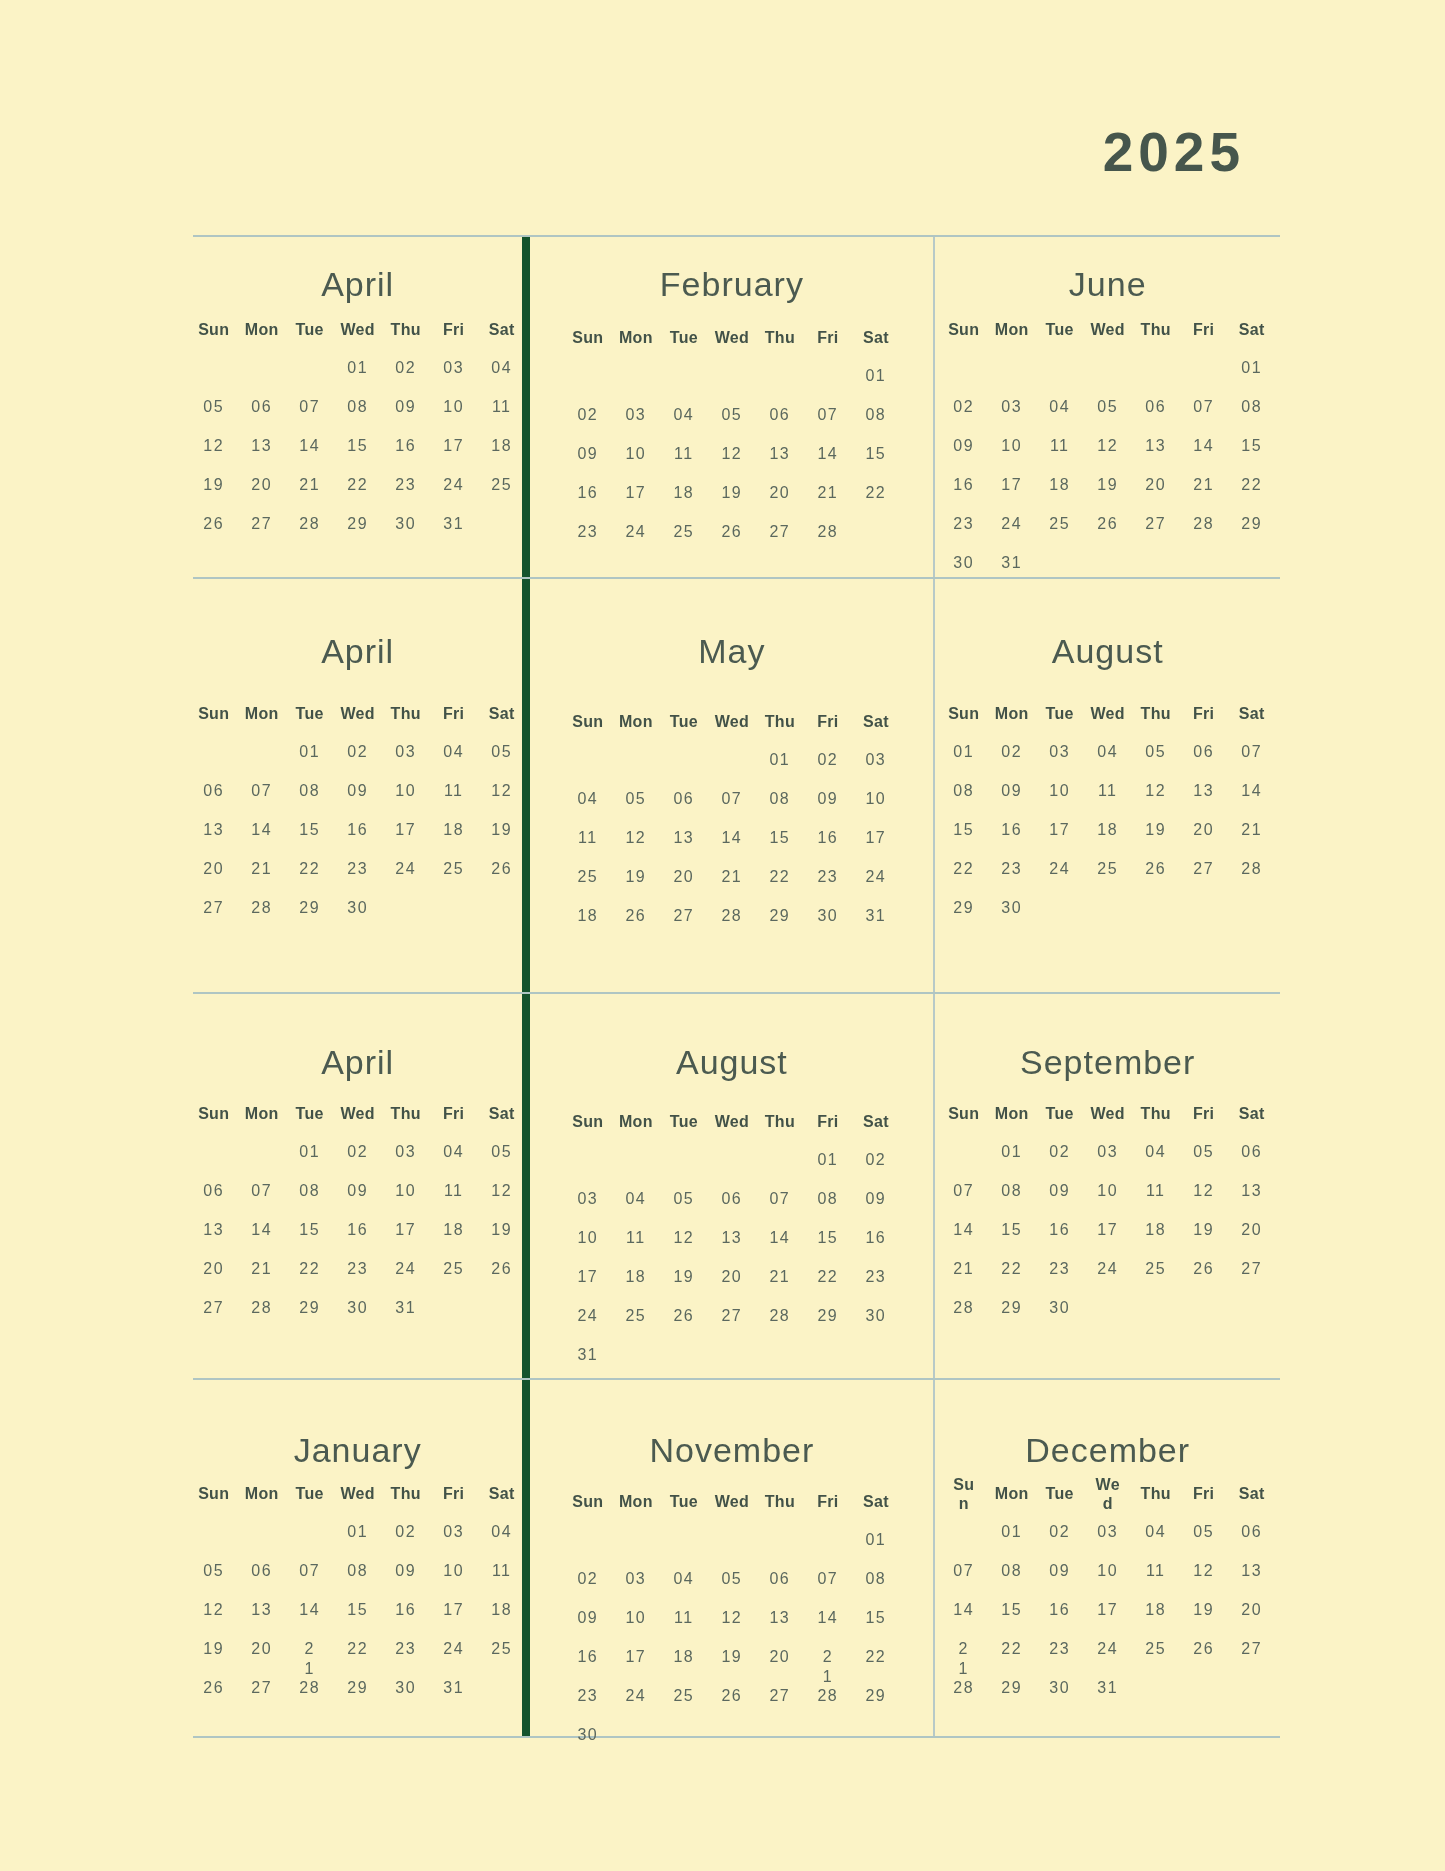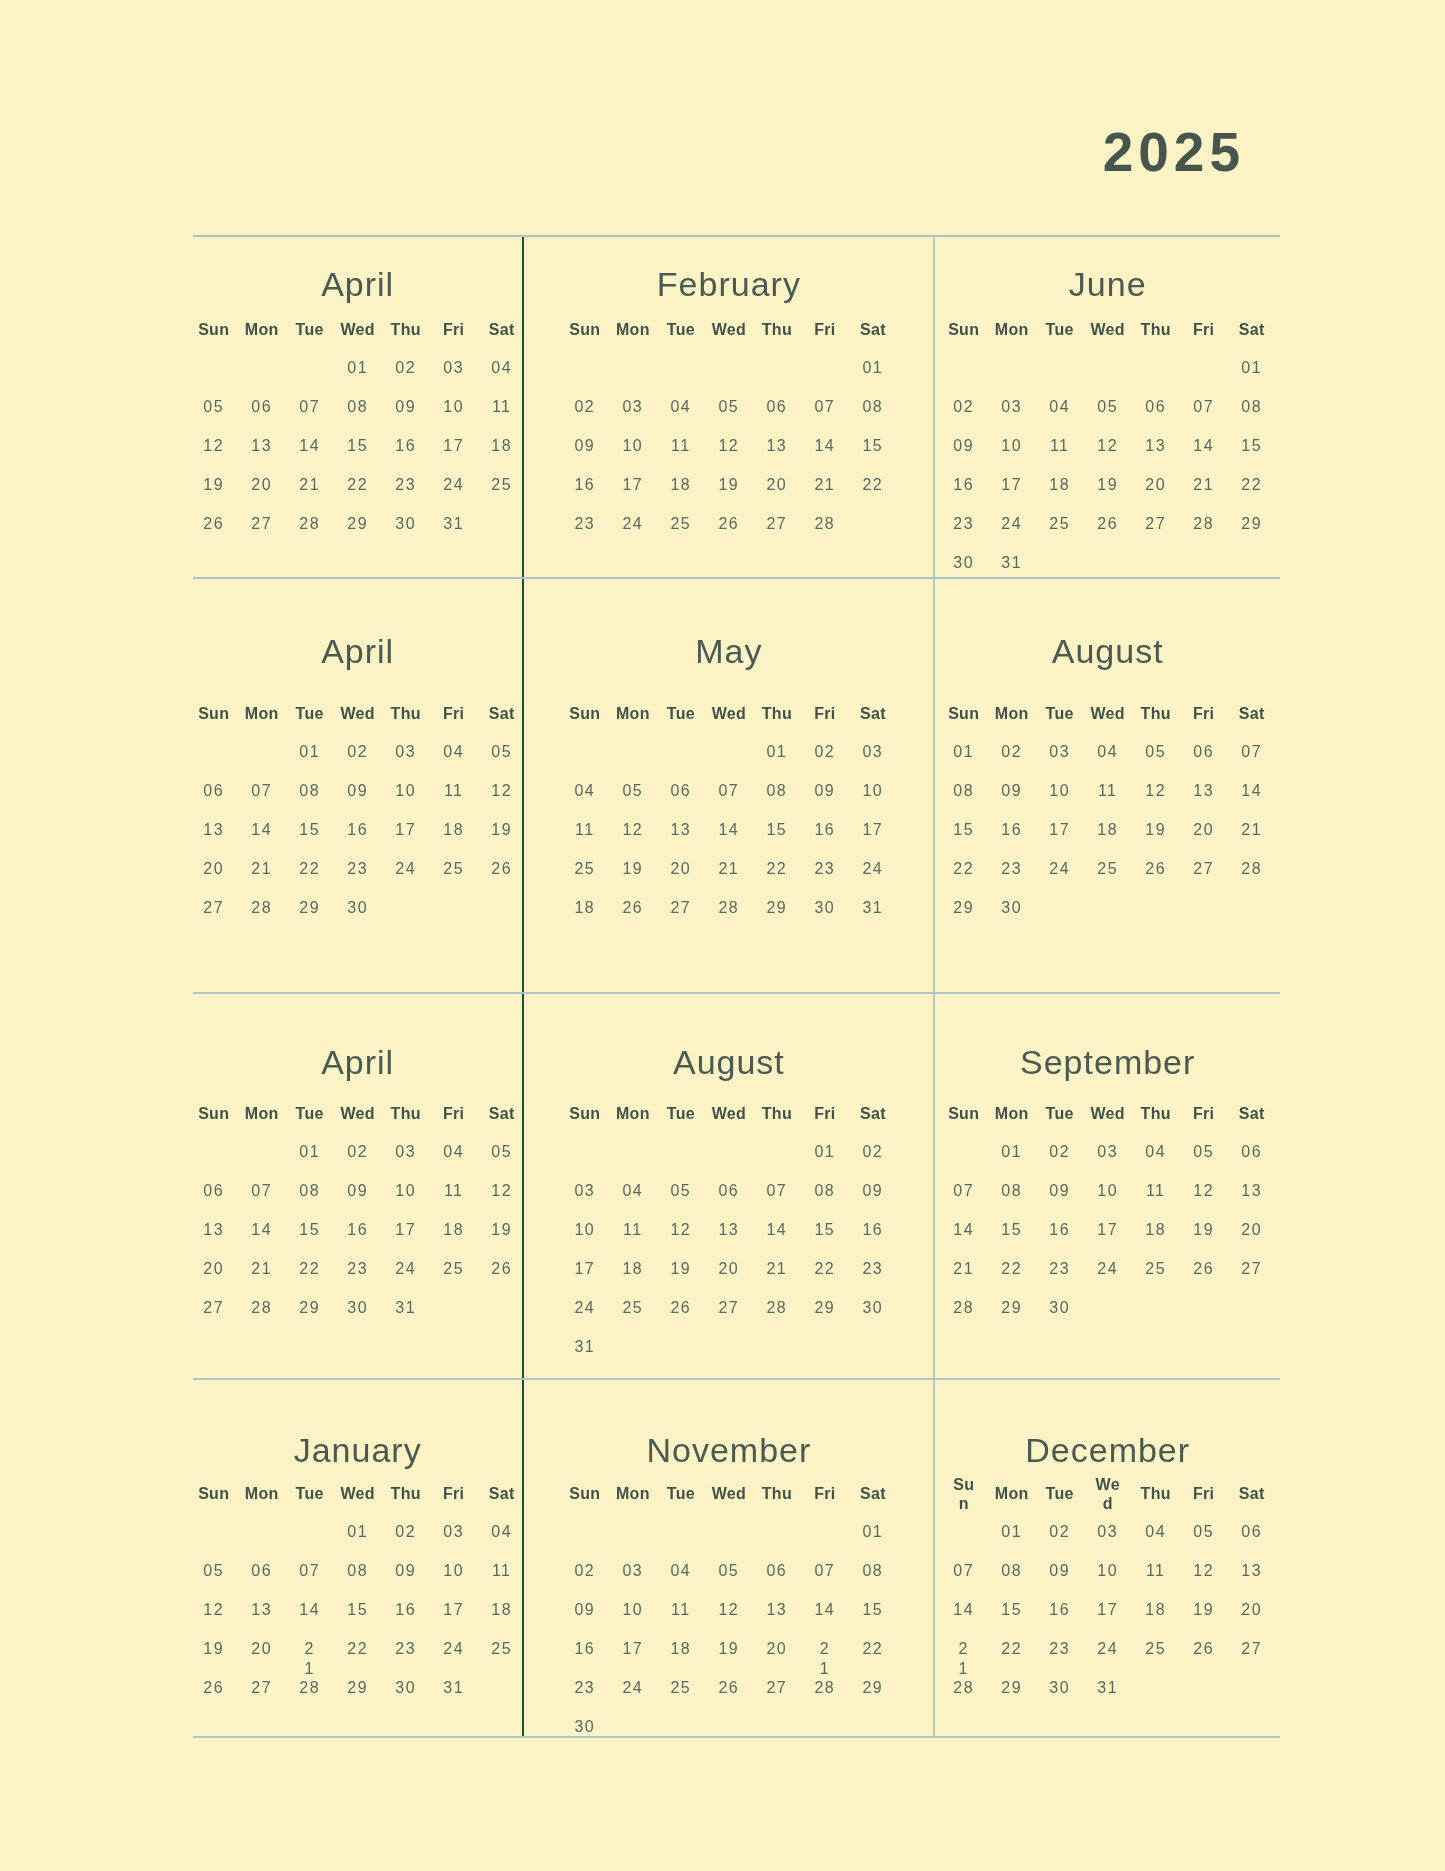--- a/index.html
+++ b/index.html
@@ -29,21 +29,21 @@
   .quarter.q1{height:342px;}
   .quarter.q2{height:415px;}
   .quarter.q3{height:386px;}
   .quarter.q4{height:360px;border-bottom:2px solid #AFC5C3;}
   .mcol{
     box-sizing:border-box;
     display:flex;flex-direction:column;align-items:center;
     overflow:visible;
   }
   .mcol.c1{width:30.3%;}
-  .mcol.c2{width:38%;border-left:2px solid #14532d;border-right:2px solid #B7C9C7;}
+  .mcol.c2{width:38%;border-left:8px solid #14532d;border-right:2px solid #B7C9C7;gap:8px;}
   .mcol.c3{width:31.7%;}
   .month-title{
     font-size:34px;line-height:46px;
     letter-spacing:1px;
     color:#4B5A50;
     white-space:nowrap;
   }
   .q1 .month-title{margin-top:24px;}
   .q2 .month-title{margin-top:49px;}
   .q3 .month-title{margin-top:45px;}

